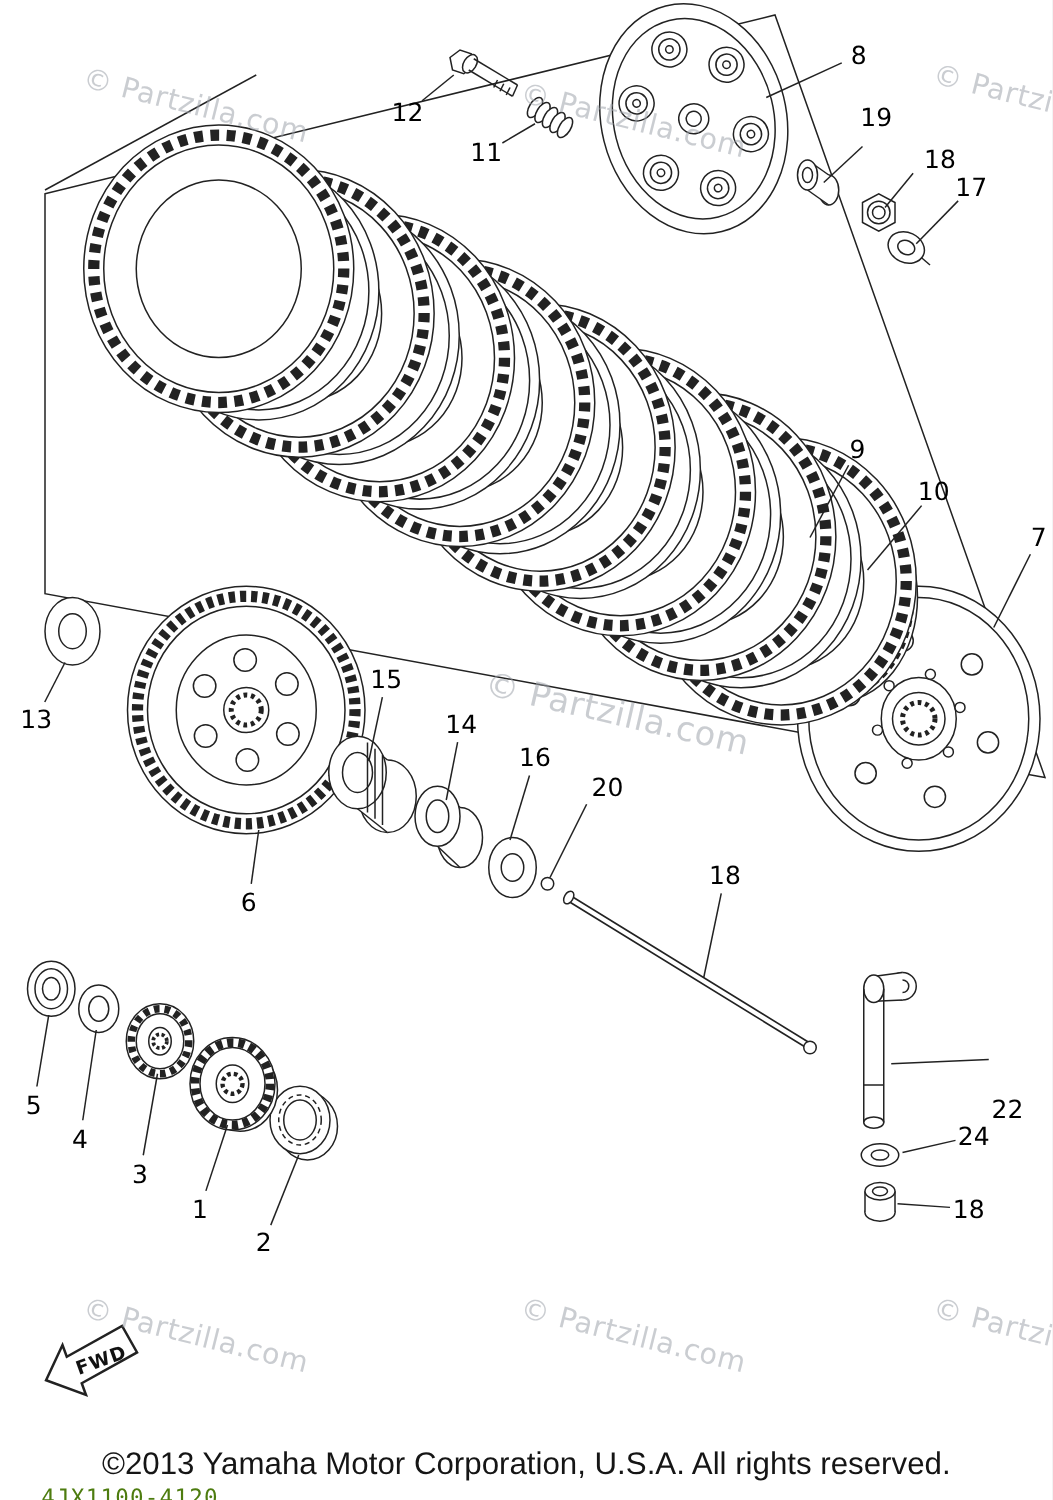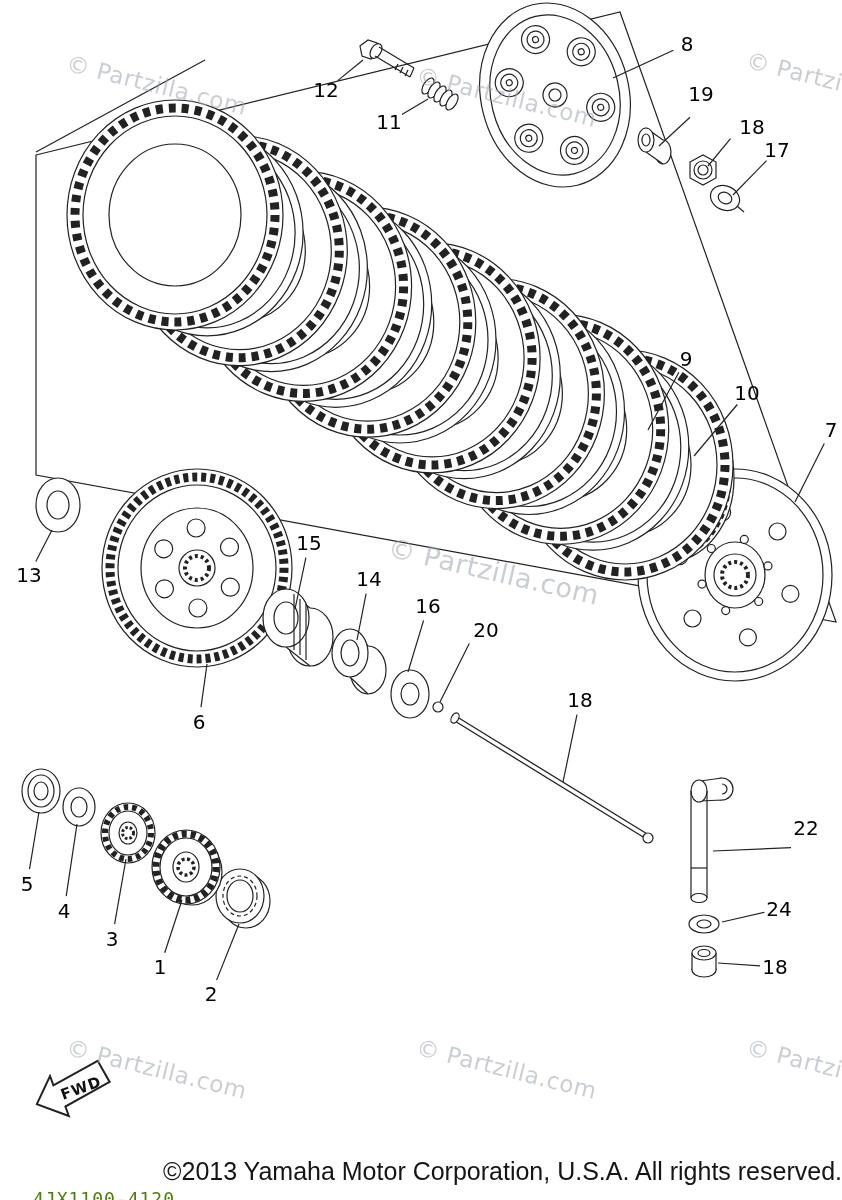--- a/index.html
+++ b/index.html
@@ -6,21 +6,21 @@
   html,body{margin:0;padding:0;background:#e9e9e9;}
   #page{position:relative;width:842px;height:1200px;background:#ffffff;overflow:hidden;
         font-family:"DejaVu Sans",sans-serif;}
   #art{position:absolute;left:0;top:0;z-index:1;}
   .callout{position:absolute;transform:translate(-50%,-50%);font-size:20px;font-weight:500;
            color:#000;font-family:"DejaVu Sans",sans-serif;z-index:4;}
   .watermark{position:absolute;white-space:nowrap;opacity:.55;transform-origin:0 0;
              font-family:"DejaVu Sans",sans-serif;letter-spacing:.5px;z-index:3;}
   .code{position:absolute;left:33px;top:1188px;font-family:"DejaVu Sans Mono",monospace;
         font-weight:400;font-size:18px;letter-spacing:1px;color:#4d7c0f;z-index:4;}
-  .copyright{position:absolute;left:0;top:1157px;width:100%;text-align:right;
+  .copyright{position:absolute;left:0;top:1157px;width:100%;text-align:center;
              font-family:"Liberation Sans",sans-serif;font-size:25px;color:#151515;z-index:4;}
 </style>
 </head>
 <body>
 
 <div id="page">
 
   <svg id="art" width="842" height="1200" viewBox="0 0 842 1200">
     <g fill="none" stroke="#222" stroke-width="1.2">
 
@@ -379,21 +379,21 @@
     <span class="callout" style="left: 326px; top: 90px;">12</span>
     <span class="callout" style="left: 29px; top: 575px;">13</span>
     <span class="callout" style="left: 369px; top: 579px;">14</span>
     <span class="callout" style="left: 309px; top: 543px;">15</span>
     <span class="callout" style="left: 428px; top: 606px; text-align: center;">16</span>
     <span class="callout" style="left: 777px; top: 150px;">17</span>
     <span class="callout" style="left: 740px; top: 127px; margin-left: 12px;">18</span>
     <span class="callout" style="left: 701px; top: 94px;">19</span>
     <span class="callout" style="left: 476px; top: 630px; margin-left: 10px;">20</span>
     <span class="callout" style="left: 580px; top: 700px;">18</span>
-    <span class="callout" style="left: 806px; top: 828px;">22</span>
+    <span class="callout" style="left: 806px; top: 887px;">22</span>
     <span class="callout" style="left: 775px; top: 967px;">18</span>
     <span class="callout" style="left: 779px; top: 909px;">24</span>
     <span class="watermark" style="left: 70px; top: 50px; font-size: 23px; color: rgb(160, 165, 173); transform: rotate(14deg);">© Partzilla.com</span>
     <span class="watermark" style="left: 420px; top: 62px; font-size: 23px; color: rgb(160, 165, 173); transform: rotate(14deg);">© Partzilla.com</span>
     <span class="watermark" style="left: 750px; top: 47px; font-size: 23px; color: rgb(160, 165, 173); transform: rotate(14deg);">© Partzilla.com</span>
     <span class="watermark" style="left: 392px; top: 532px; font-size: 27px; color: rgb(160, 165, 173); transform: rotate(13deg);">© Partzilla.com</span>
     <span class="watermark" style="left: 70px; top: 1034px; font-size: 23px; color: rgb(160, 165, 173); transform: rotate(14deg);">© Partzilla.com</span>
     <span class="watermark" style="left: 420px; top: 1034px; font-size: 23px; color: rgb(160, 165, 173); transform: rotate(14deg);">© Partzilla.com</span>
     <span class="watermark" style="left: 750px; top: 1034px; font-size: 23px; color: rgb(160, 165, 173); transform: rotate(14deg);">© Partzilla.com</span>
   </div>

